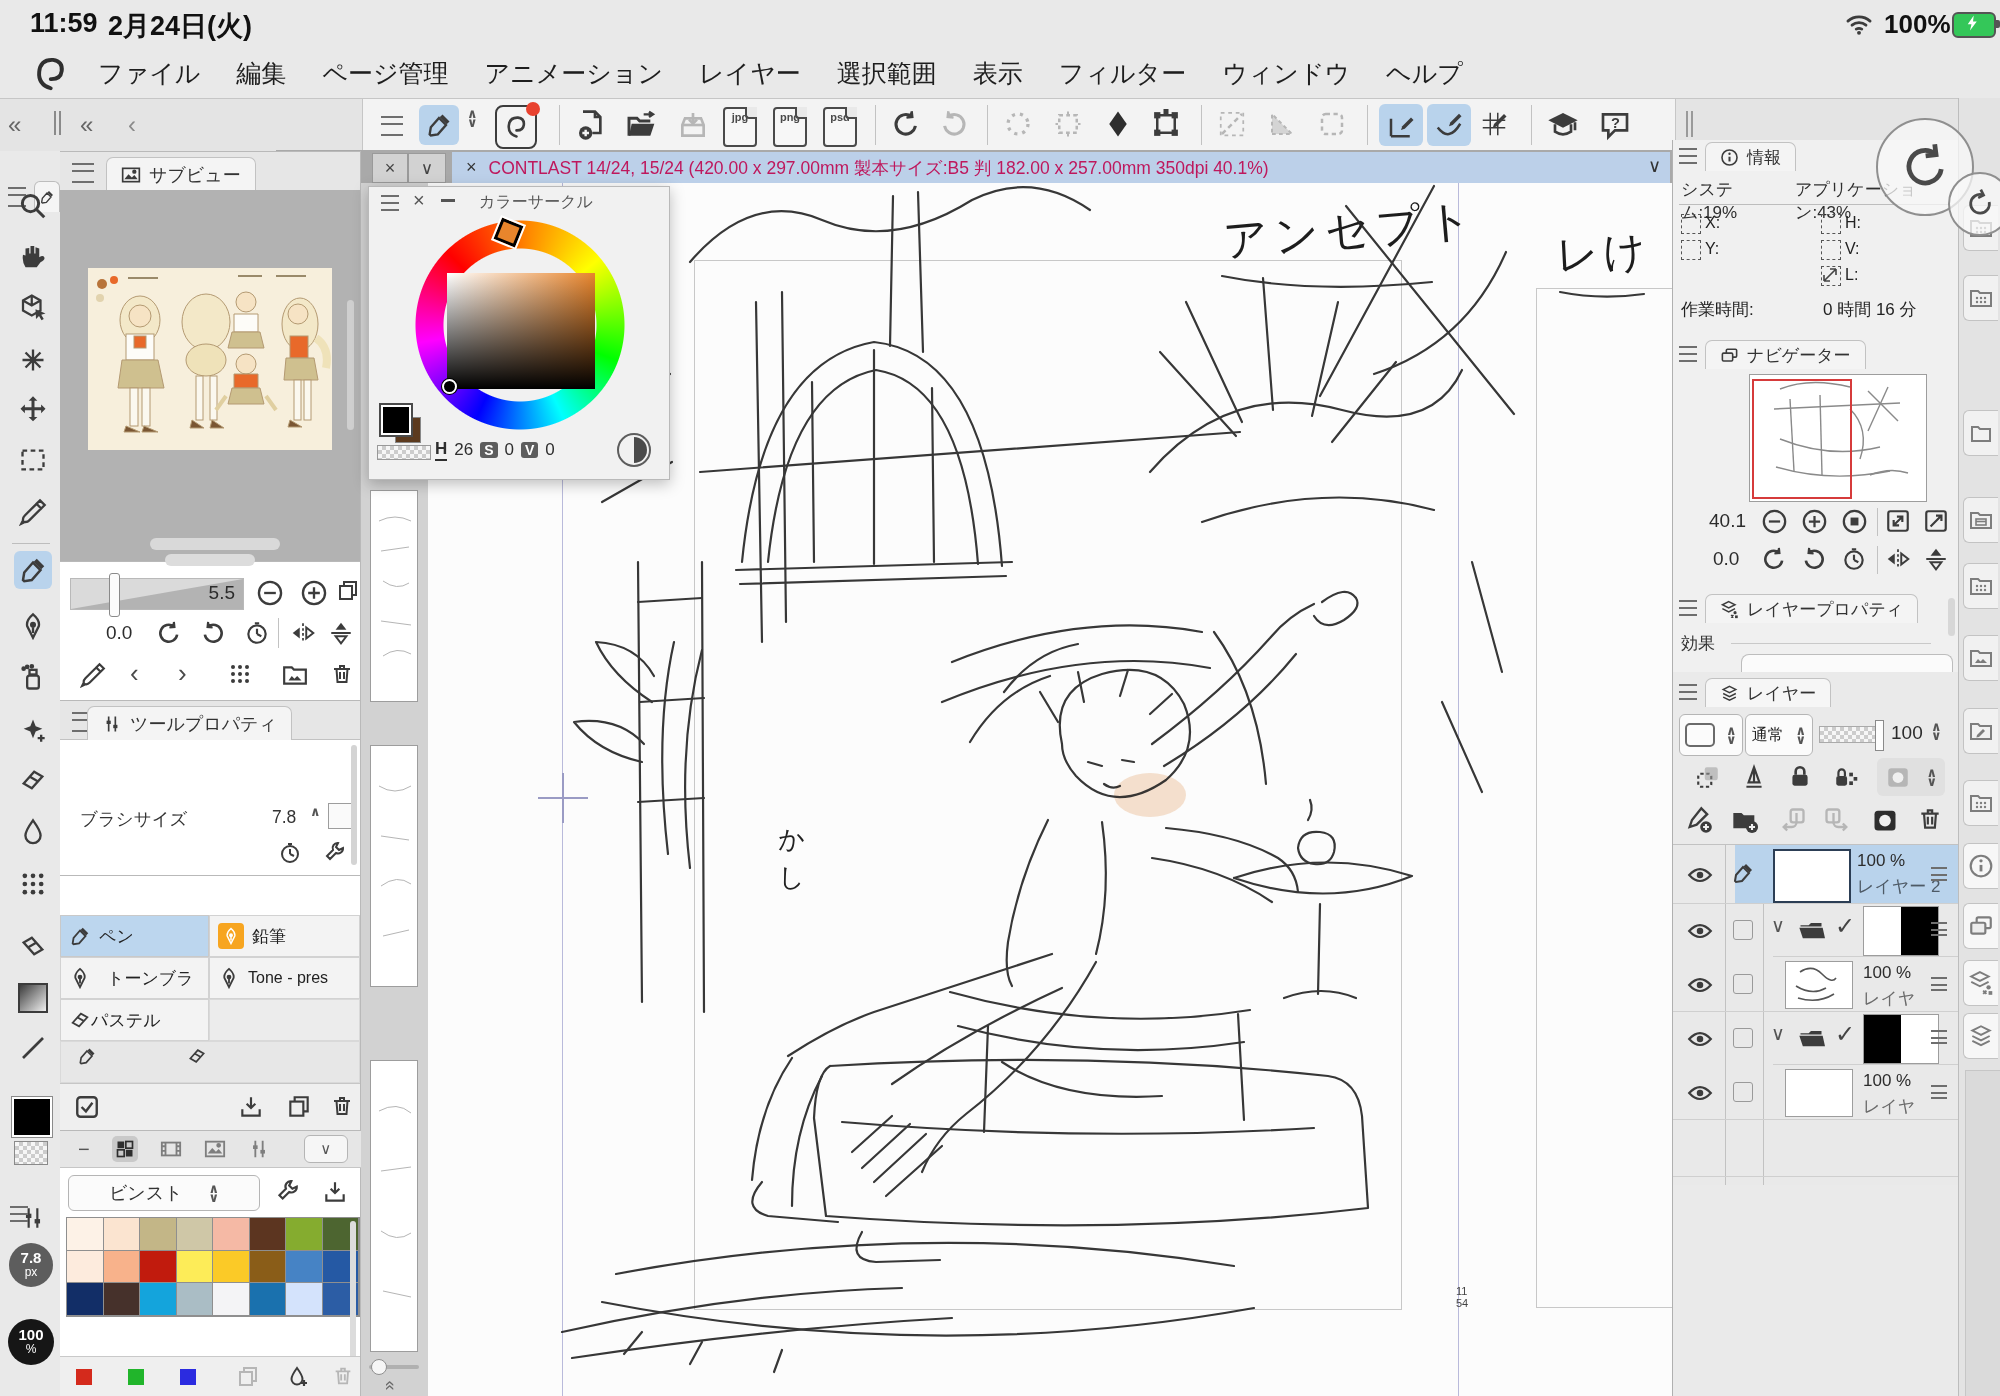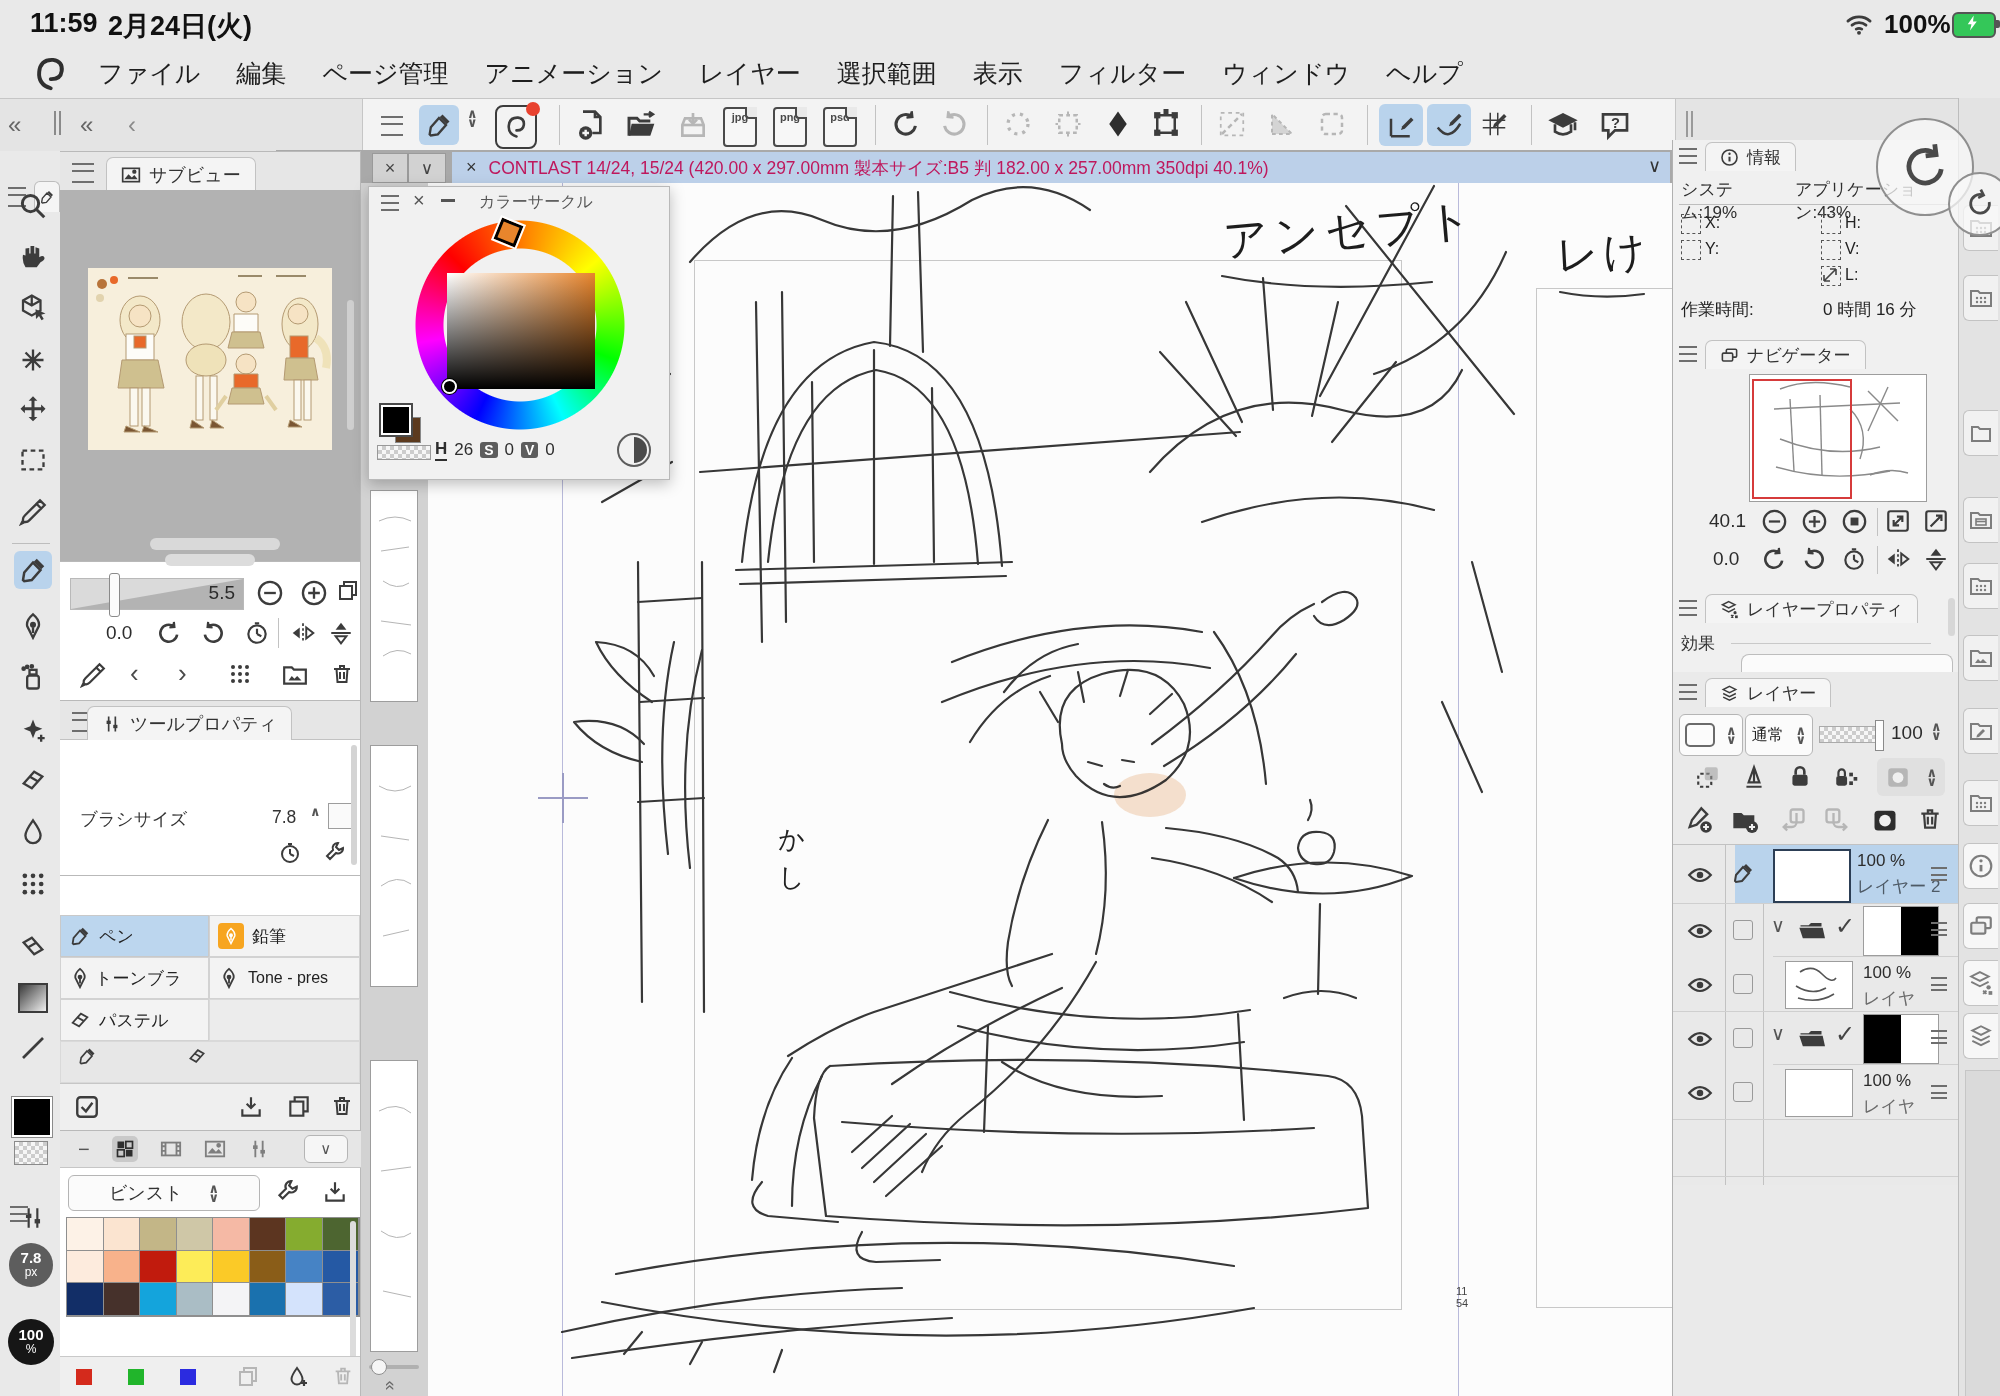--- a/index.html
+++ b/index.html
@@ -769,33 +769,33 @@
             <span style="font-size:17px;">ペン</span>
         </div>
         <div style="position:absolute;left:149px;top:0;width:151px;height:42px;background:#f3f3f3;border:1px solid #d2d2d2;display:flex;align-items:center;gap:8px;padding-left:8px;box-sizing:border-box;">
           <i style="width:26px;height:26px;background:#f7a520;border-radius:4px;display:flex;align-items:center;justify-content:center;">
               <svg width="18" height="18" style="color:#fff;">
                 <use href="#sy-nib"></use>
               </svg>
             </i>
           <span style="font-size:17px;">鉛筆</span>
         </div>
-        <div style="position:absolute;left:0;top:42px;width:149px;height:42px;background:#f3f3f3;border:1px solid #d2d2d2;display:flex;align-items:center;gap:4px;padding-left:8px;box-sizing:border-box;">
+        <div style="position:absolute;left:0;top:42px;width:149px;height:42px;background:#f3f3f3;border:1px solid #d2d2d2;display:flex;align-items:center;gap:16px;padding-left:8px;box-sizing:border-box;">
           <svg class="ic" width="22" height="22">
               <use href="#sy-nib"></use>
             </svg>
             <span style="font-size:17px;">トーンブラ</span>
         </div>
         <div style="position:absolute;left:149px;top:42px;width:151px;height:42px;background:#f3f3f3;border:1px solid #d2d2d2;display:flex;align-items:center;gap:8px;padding-left:8px;box-sizing:border-box;">
           <svg class="ic" width="22" height="22">
               <use href="#sy-nib"></use>
             </svg>
             <span style="font-size:16px;">Tone - pres</span>
         </div>
-        <div style="position:absolute;left:0;top:84px;width:149px;height:42px;background:#f3f3f3;border:1px solid #d2d2d2;display:flex;align-items:center;gap:8px;padding-left:8px;box-sizing:border-box;">
+        <div style="position:absolute;left:0;top:84px;width:149px;height:42px;background:#f3f3f3;border:1px solid #d2d2d2;display:flex;align-items:center;gap:0;padding-left:8px;box-sizing:border-box;">
           <svg class="ic" width="22" height="22">
               <use href="#sy-wedge"></use>
             </svg>
             <span style="font-size:17px;">パステル</span>
         </div>
         <div style="position:absolute;left:149px;top:84px;width:151px;height:42px;background:#ececec;border:1px solid #d9d9d9;box-sizing:border-box;"></div>
         <div style="position:absolute;left:0;top:126px;width:300px;height:42px;background:#e7e7e7;border:1px solid #d9d9d9;box-sizing:border-box;display:flex;align-items:flex-start;gap:90px;padding:4px 0 0 16px;">
           <svg class="ic" width="20" height="20">
               <use href="#sy-marker"></use>
             </svg>

